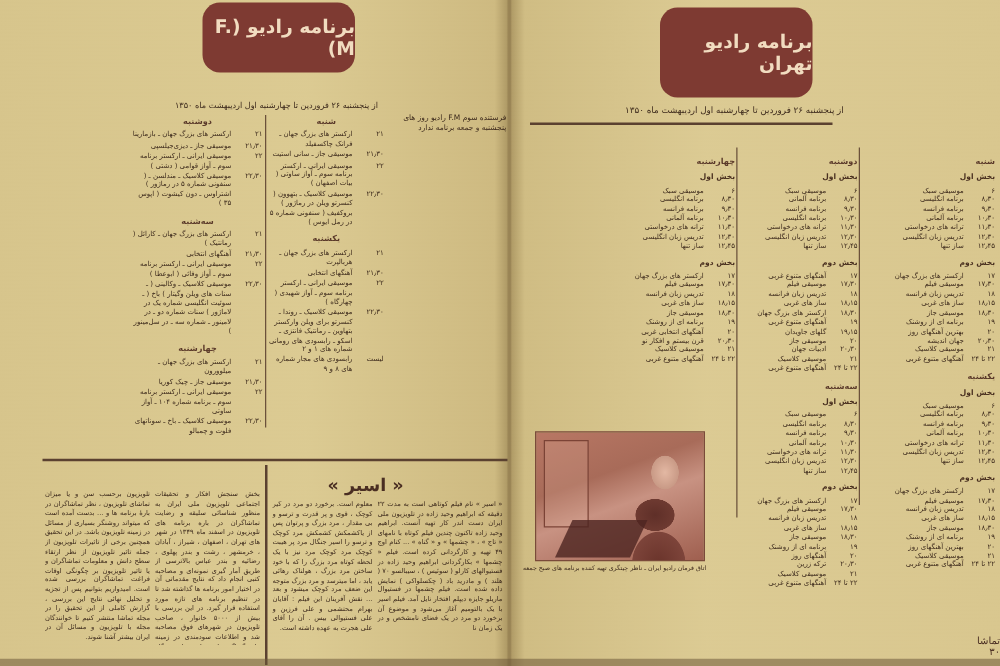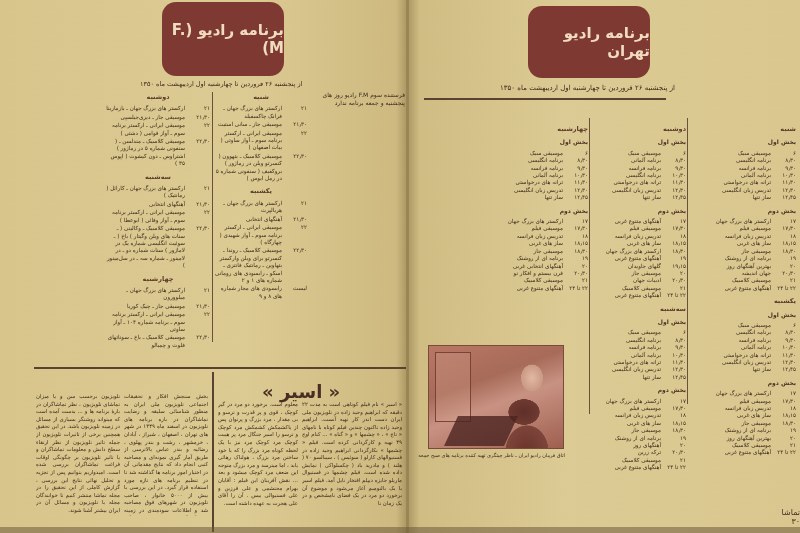--- a/index.html
+++ b/index.html
@@ -421,21 +421,21 @@
     </div>
 
   <div class="photo">
     <div class="glass"></div>
     <div class="console"></div>
   </div>
   <div class="caption rtl">اتاق فرمان رادیو ایران ـ ناظر چیتگری تهیه کننده برنامه های صبح جمعه</div>
 
   <div class="folio rtl" style="left:735px; top:508px;">تماشا ۳۰</div>
 
-  <div class="title-box rtl" style="left:162px; top:2px; width:122px; height:74px;">
+  <div class="title-box rtl" style="left:162px; top:2px; width:122px; height:56px;">
     <span>برنامه رادیو (F. M)</span>
   </div>
   <div class="date-line rtl" style="left:140px; top:80px; font-size:6.5px;">از پنجشنبه ۲۶ فروردین تا چهارشنبه اول اردیبهشت ماه ۱۳۵۰</div>
 
   <div class="intro rtl" style="left:305px; top:91px; width:100px;">فرستنده سوم F.M رادیو روز های پنجشنبه و جمعه برنامه ندارد</div>
 
   <div class="vrule" style="left:212px; top:92px; height:250px;"></div>
 
   <div class="col rtl" id="fmcolR" style="left:215px; top:88px; width:92px;">
       <div class="day" style="text-align: center;">شنبه</div>
@@ -527,21 +527,21 @@
       </div>
       <div class="item" style="white-space: normal; margin-bottom: 1px;">
         <span class="t">۲۲٫۳۰</span>
         <span>موسیقی کلاسیک ـ باخ ـ سوناتهای فلوت و چمبالو</span>
       </div>
     </div>
 
   <div class="hrule" style="left:34px; top:367px; width:372px;"></div>
   <div class="vrule" style="left:212px; top:372px; height:160px; background:#5b4130; width:2px;"></div>
 
-  <div class="headline rtl" style="left:262px; top:381px; font-size:18px;">« اسیر »</div>
+  <div class="headline rtl" style="left:262px; top:381px; font-size:14px;">« اسیر »</div>
   <div class="body-text rtl" style="left:302px; top:401px; width:100px; height:110px;">« اسیر » نام فیلم کوتاهی است به مدت ۲۲ دقیقه که ابراهیم وحید زاده در تلویزیون ملی ایران دست اندر کار تهیه آنست. ابراهیم وحید زاده تاکنون چندین فیلم کوتاه با نامهای « تاج » ، « چشمها » و « گناه » ... کنام اوج ۴۹ تهیه و کارگردانی کرده است. فیلم « چشمها » بکارگردانی ابراهیم وحید زاده در فستیوالهای کارلو ( سوئیس ) ، سیبالسو ۷۰ ( هلند ) و مادرید باد ( چکسلواکی ) نمایش داده شده است. فیلم چشمها در فستیوال ماریلو جایزه دیپلم افتخار نایل آمد. فیلم اسیر با یک بالتومیم آغاز می‌شود و موضوع آن برخورد دو مرد در یک فضای نامشخص و در یک زمان نا</div>
   <div class="body-text rtl" style="left:218px; top:401px; width:80px; height:110px;">معلوم است. برخورد دو مرد در گیر کوچک ، قوی و پر قدرت و ترسو و بی مقدار ، مرد بزرگ و پرتوان پس از یاکشمکش کشمکش مرد کوچک و ترسو را اسیر جنگال مرد پر هیبت کوچک مرد کوچک مرد نیز با یک لحظه کوتاه مرد بزرگ را که با خود ساختن مرد بزرگ ، هولناک رهائی یابد ، اما میترسد و مرد بزرگ متوجه این ضعف مرد کوچک میشود و بعد ... نقش آفرینان این فیلم : آقایان بهرام محتشمی و علی فرزین و علی فستیوالی بیس . آن را آقای علی هجرت به عهده داشته است.</div>
 
   <div class="body-text rtl" style="left:124px; top:393px; width:84px; height:123px;">بخش سنجش افکار و تحقیقات اجتماعی تلویزیون ملی ایران به منظور شناسائی سلیقه و رضایت تماشاگران در باره برنامه های تلویزیون در اسفند ماه ۱۳۴۹ در شهر های تهران ، اصفهان ، شیراز ، آبادان ، خرمشهر ، رشت و بندر پهلوی ، رضائیه و بندر عباس بالاترسی از طریق آمار گیری نمونه‌ای و مصاحبه کتبی انجام داد که نتایج مقدماتی آن در اختیار امور برنامه ها گذاشته شد تا در تنظیم برنامه های تازه مورد استفاده قرار گیرد. در این بررسی با بیش از ۵۰۰۰ خانوار ، صاحب تلویزیون در شهرهای فوق مصاحبه شد و اطلاعات سودمندی در زمینه های گوناگون از جمله تعداد دستگاه های تلویزیون ، تعداد تماشاگران</div>
   <div class="body-text rtl" style="left:36px; top:393px; width:84px; height:123px;">تلویزیون برحسب سن و یا میزان تماشای تلویزیون ، نظر تماشاگران در بارهٔ برنامه ها و ... بدست آمده است که میتواند روشنگر بسیاری از مسائل در زمینه تلویزیون باشد. در این تحقیق همچنین برخی از تاثیرات تلویزیون از جمله تاثیر تلویزیون از نظر ارتقاء سطح دانش و معلومات تماشاگران و یا تاثیر تلویزیون بر چگونگی اوقات فراغت تماشاگران بررسی شده است. امیدواریم بتوانیم پس از تجزیه و تحلیل نهائی نتایج این بررسی ، گزارش کاملی از این تحقیق را در مجله تماشا منتشر کنیم تا خوانندگان مجله با تلویزیون و مسائل آن در ایران بیشتر آشنا شوند.</div>
 
   <div class="bottom-edge"></div>
 </div>
 
 </body></html>

